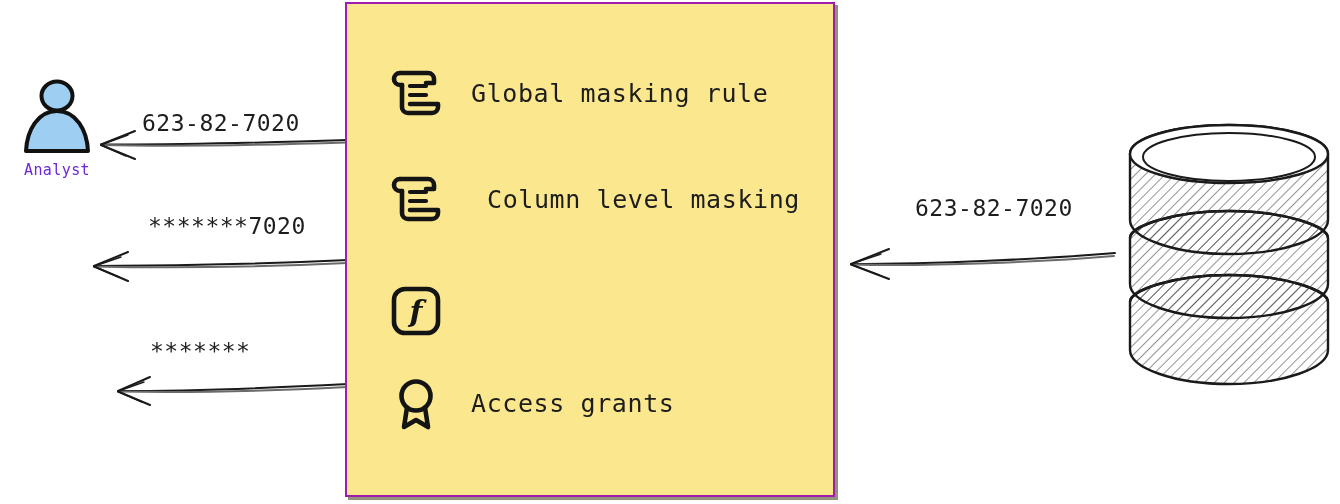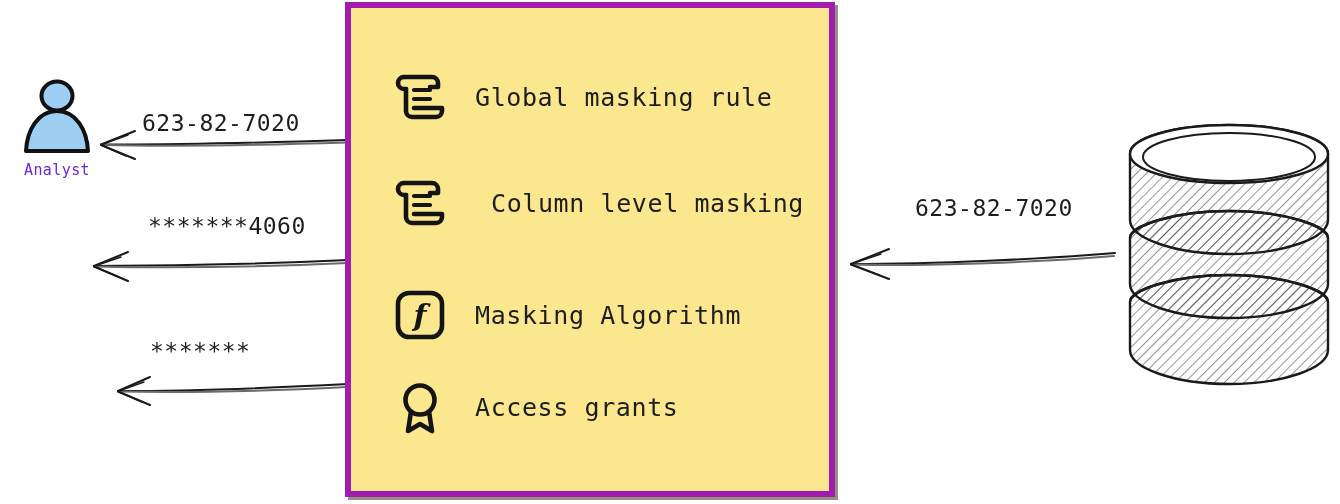--- a/index.html
+++ b/index.html
@@ -69,21 +69,21 @@
   #arrow-db        { left: 845px; top: 245px; }
 
   
   #policy-box {
     position: absolute;
     left: 345px;
     top: 2px;
     width: 490px;
     height: 495px;
     background: #FBE88E;
-    border: 6px solid #a21caf;
+    border: 2px solid #a21caf;
     box-sizing: border-box;
     box-shadow: 3px 3px 0 rgba(60,55,20,0.55);
   }
   .policy-list {
     position: absolute;
     left: 0; top: 0;
     width: 100%;
     height: 100%;
   }
   .policy-item {
@@ -131,21 +131,21 @@
     <svg class="person-svg" width="82" height="82" viewBox="0 0 82 82">
       <ellipse cx="41" cy="18" rx="15.5" ry="14.5" fill="#9ECFF2" stroke="#111" stroke-width="4"></ellipse>
       <path d="M41 33 C22 33 11 52 10 73 L72 73 C71 52 60 33 41 33 Z" fill="#9ECFF2" stroke="#111" stroke-width="4" stroke-linejoin="round"></path>
     </svg>
     <div class="actor-label">Analyst</div>
   </div>
 
 
 
   <div class="flow-label" id="label-analyst">623-82-7020</div>
-  <div class="flow-label" id="label-support">*******4060</div>
+  <div class="flow-label" id="label-support">*******7020</div>
   <div class="flow-label" id="label-developer">*******</div>
   <div class="flow-label" id="label-db">623-82-7020</div>
 
   <svg class="arrow-svg" id="arrow-analyst" width="255" height="34" viewBox="0 0 255 34">
     <path d="M253 12 C190 14 90 17 6 16.5" fill="none" stroke="#1a1a1a" stroke-width="2" stroke-linecap="round"></path>
     <path d="M252 14.5 C188 16.5 88 19 6 17" fill="none" stroke="#6b6b6b" stroke-width="2" stroke-linecap="round"></path>
     <path d="M6 16.5 L40 3 M6 17 L40 31" fill="none" stroke="#1a1a1a" stroke-width="2" stroke-linecap="round"></path>
     <path d="M6 16.8 L33 7 M6 17 L31 28" fill="none" stroke="#1a1a1a" stroke-width="1.4" stroke-linecap="round"></path>
   </svg>
 
@@ -197,21 +197,20 @@
         <span class="policy-text">Column level masking</span>
       </div>
 
       <div class="policy-item" id="policy-item-2">
         <span class="policy-icon">
           <svg width="58" height="58" viewBox="0 0 58 58">
             <rect x="7" y="7" width="44" height="44" rx="11" ry="11" fill="none" stroke="#141414" stroke-width="4.6"></rect>
             <text x="29" y="40" text-anchor="middle" font-family="DejaVu Serif, serif" font-size="30" font-weight="bold" font-style="italic" fill="#141414">f</text>
           </svg>
         </span>
-        <span class="policy-text">Masking Algorithm</span>
       </div>
 
       <div class="policy-item" id="policy-item-3">
         <span class="policy-icon">
           <svg width="58" height="58" viewBox="0 0 58 58">
             <circle cx="29" cy="22" r="14.5" fill="none" stroke="#141414" stroke-width="4.6"></circle>
             <path d="M20 33.5 L17 53 L29 46 L41 53 L38 33.5" fill="none" stroke="#141414" stroke-width="4.6" stroke-linejoin="round" stroke-linecap="round"></path>
           </svg>
         </span>
         <span class="policy-text">Access grants</span>

